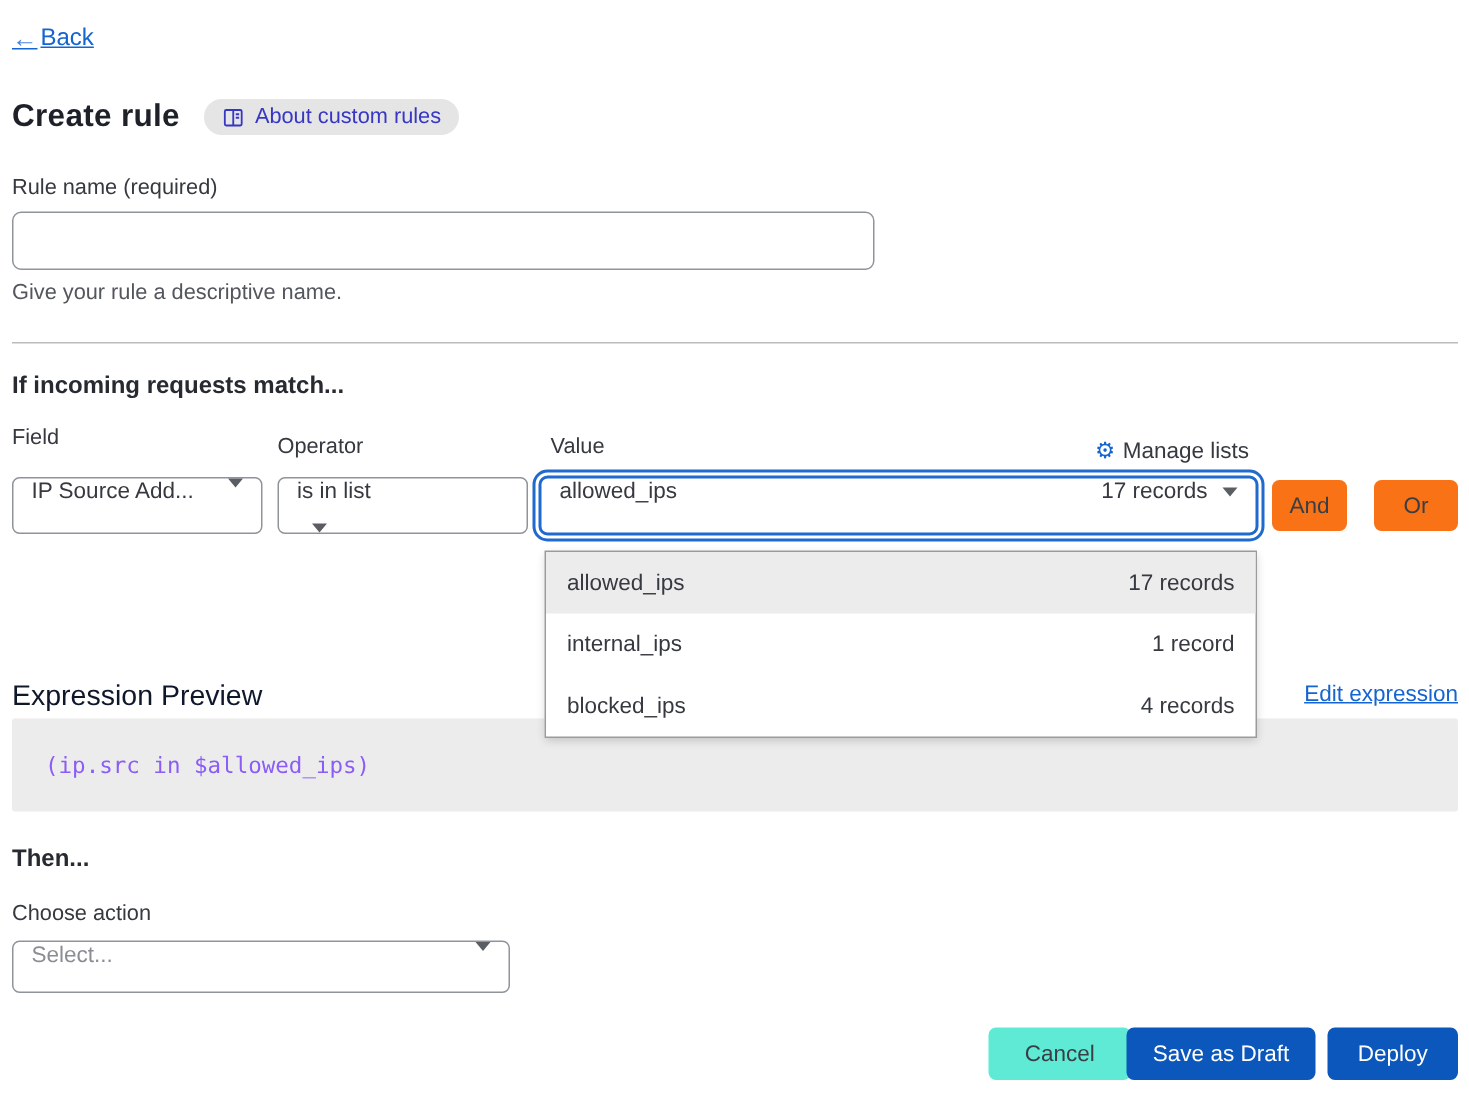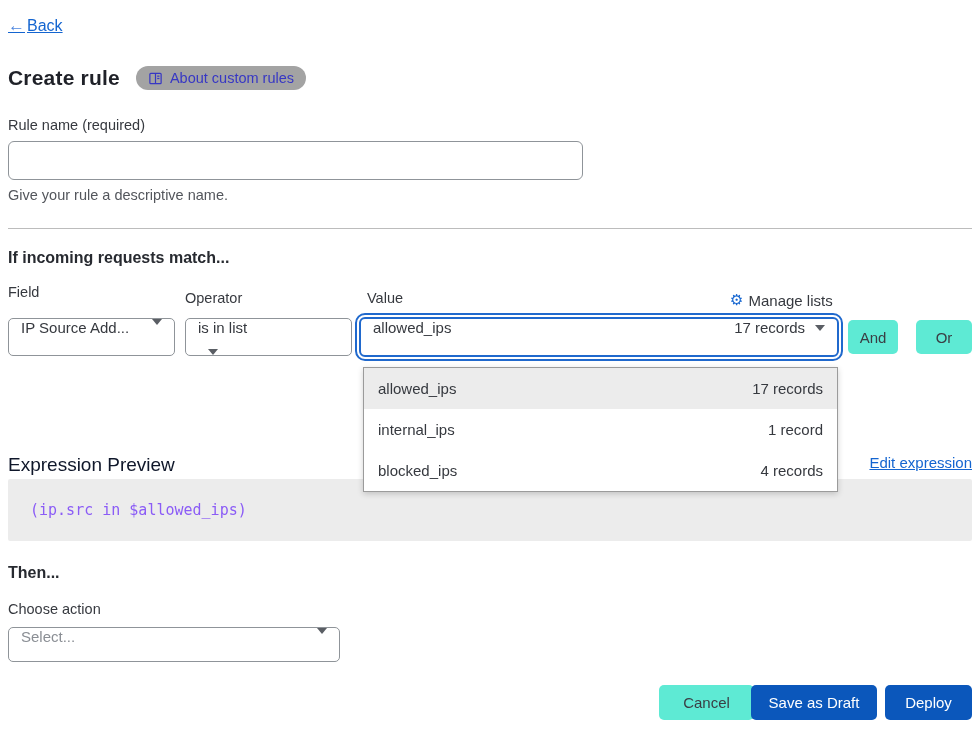--- a/index.html
+++ b/index.html
@@ -15,21 +15,21 @@
 
   
   .back { position:absolute; left:8px; top:16px; font-size:16px; display:flex; align-items:center; gap:2px; }
   .back .arrow { color:#4d86df; text-decoration:none; font-size:17px; }
 
   
   .title-row { position:absolute; left:8px; top:66px; display:flex; align-items:center; gap:16px; }
   .page-title { font-size:21px; font-weight:bold; color:#1f2128; letter-spacing:.2px; }
   .about-badge {
     display:inline-flex; align-items:center; gap:7px;
-    background:#a3a3a3; color:#3737c4;
+    background:#e5e5e5; color:#3737c4;
     font-size:14.5px; padding:4px 12px; border-radius:13px; cursor:pointer;
   }
   .about-badge svg { display:block; }
 
   
   .field-label { position:absolute; font-size:14.5px; color:#36393f; }
   .rule-name-input {
     position:absolute; left:8px; top:141px; width:575px; height:39px;
     border:1px solid #8f9499; border-radius:6px; background:#fff;
     font-size:15px; padding:0 12px; color:#36393f; outline:none;
@@ -61,21 +61,21 @@
     border-radius:6px;
   }
   .select-value .right-group { display:flex; align-items:center; }
   .select-value .records { color:#36393f; font-size:15px; }
 
   .manage-lists { position:absolute; top:291px; left:730px; font-size:15px; display:flex; align-items:center; gap:5px; }
   .manage-lists .gear { color:#1465d0; font-size:15px; text-decoration:none; }
 
   .gray-btn {
     position:absolute; top:320px; height:34px; border:none; border-radius:5px;
-    background:#5eead4; color:#3a3e44; font-size:15px; cursor:pointer;
+    background:#f97316; color:#3a3e44; font-size:15px; cursor:pointer;
     font-family:"Liberation Sans",sans-serif;
   }
   .btn-and { left:848px; width:50px; }
   .btn-or  { left:916px; width:56px; }
 
   
   .dropdown {
     position:absolute; left:363px; top:367px; width:475px; z-index:5;
     background:#fff; border:1px solid #9b9b9b;
     box-shadow:0 2px 6px rgba(0,0,0,.18);

